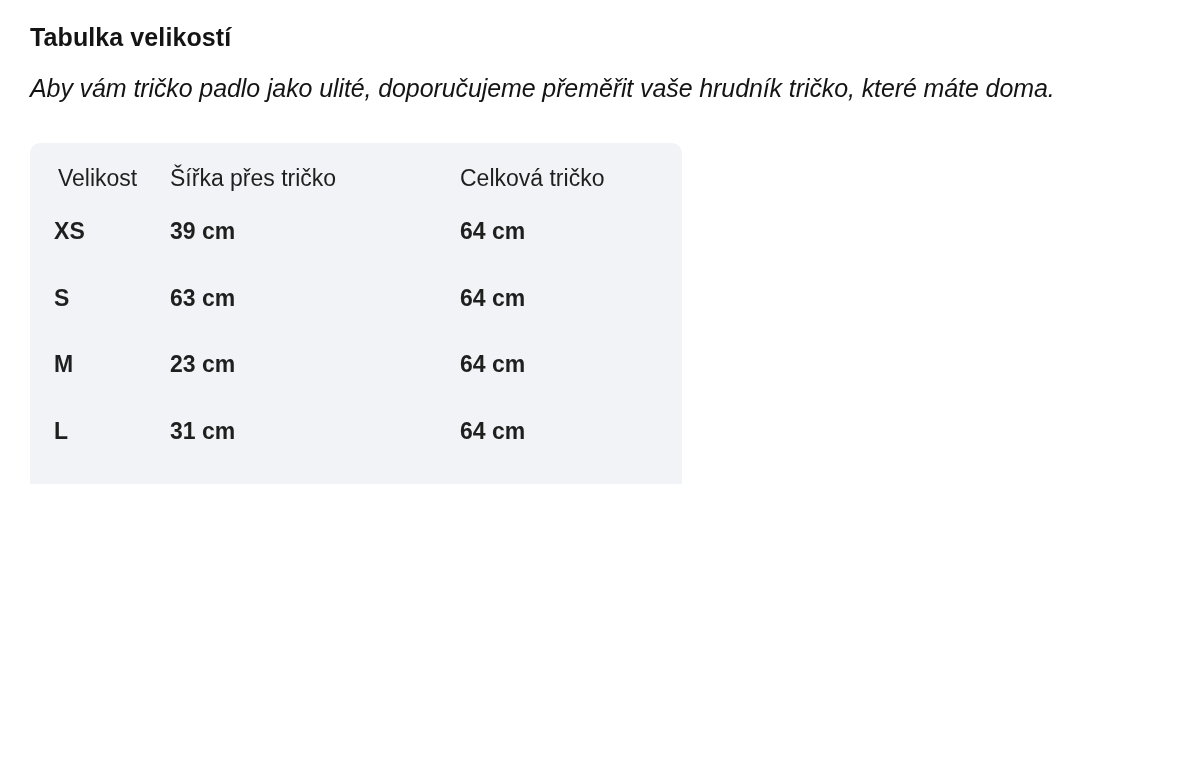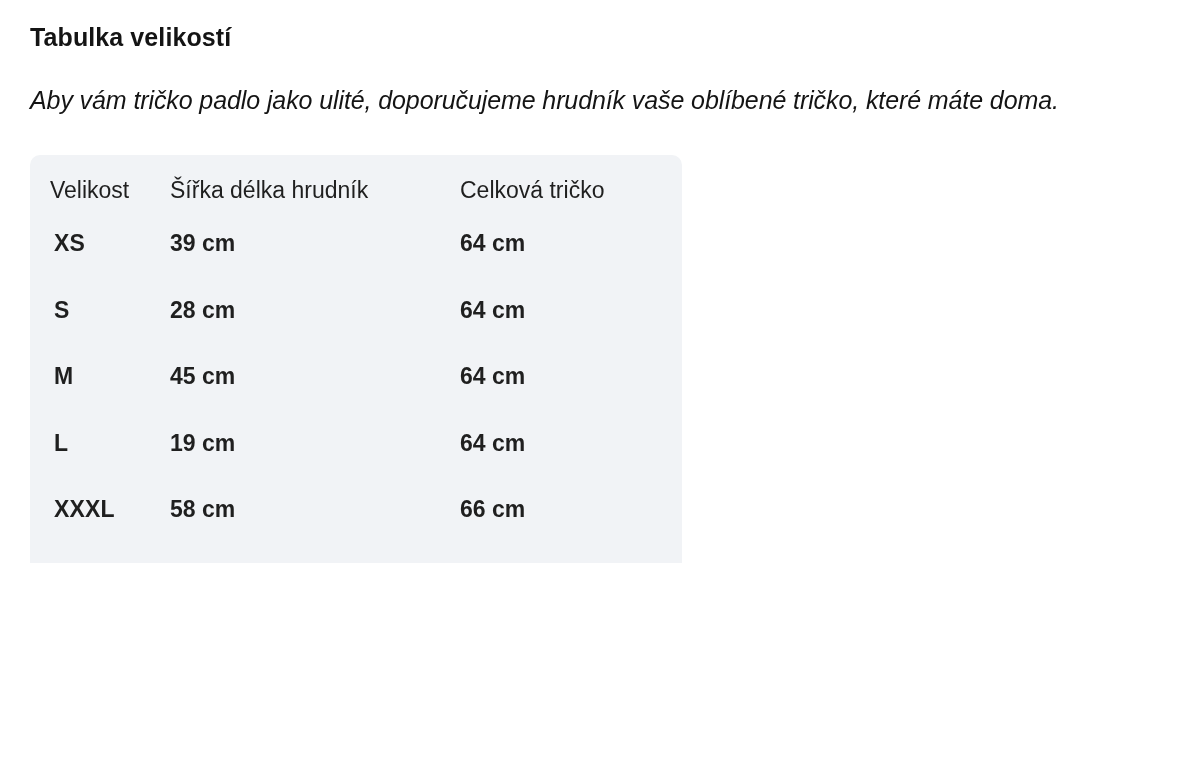--- a/index.html
+++ b/index.html
@@ -19,21 +19,21 @@
     width: 1200px;
     height: 782px;
     box-sizing: border-box;
     padding: 22px 30px 0 30px;
   }
   .title {
     font-size: 25px;
     font-weight: bold;
     letter-spacing: 0.1px;
     color: #141414;
-    margin: 0 0 28px 0;
+    margin: 0 0 16px 0;
     line-height: 1.2;
   }
   .intro {
     font-size: 25px;
     font-style: italic;
     font-weight: 400;
     color: #141414;
     line-height: 1.62;
     margin: 0 0 34px 0;
     max-width: 1180px;
@@ -55,21 +55,21 @@
   table.size-table col.c1 { width: 290px; }
   table.size-table col.c2 { width: 222px; }
   table.size-table th {
     text-align: left;
     font-size: 23px;
     font-weight: 400;
     color: #1f1f1f;
     padding: 0 0 26px 0;
     line-height: 1.2;
   }
-  table.size-table th.c0 { padding-left: 20px; }
+  table.size-table th.c0 { padding-left: 28px; }
   table.size-table td {
     font-size: 23px;
     font-weight: 700;
     color: #1f1f1f;
     padding: 0 0 39px 0;
     line-height: 1.2;
     vertical-align: top;
   }
   table.size-table td.size-cell {
     font-weight: bold;
@@ -77,59 +77,54 @@
     letter-spacing: 0.2px;
   }
 </style>
 </head>
 <body>
 
 <div class="page">
 
   <h1 class="title">Tabulka velikostí</h1>
 
-  <p class="intro">Aby vám tričko padlo jako ulité, doporučujeme hrudník vaše oblíbené tričko, které máte doma.</p>
+  <p class="intro">Aby vám tričko padlo jako ulité, doporučujeme přeměřit vaše hrudník tričko, které máte doma.</p>
 
   <div class="size-table-wrap">
     <table class="size-table">
       <colgroup>
         <col class="c0">
           <col class="c1">
           <col class="c2">
       </colgroup>
       <thead>
         <tr>
           <th class="c0">Velikost</th>
-          <th class="c1">Šířka délka hrudník</th>
+          <th class="c1">Šířka přes tričko</th>
           <th class="c2">Celková tričko</th>
         </tr>
       </thead>
       <tbody>
         <tr>
           <td class="size-cell">XS</td>
           <td>39 cm</td>
           <td>64 cm</td>
         </tr>
         <tr>
           <td class="size-cell">S</td>
-          <td>28 cm</td>
+          <td>63 cm</td>
           <td>64 cm</td>
         </tr>
         <tr>
           <td class="size-cell">M</td>
-          <td>45 cm</td>
+          <td>23 cm</td>
           <td>64 cm</td>
         </tr>
         <tr>
           <td class="size-cell">L</td>
-          <td>19 cm</td>
+          <td>31 cm</td>
           <td>64 cm</td>
-        </tr>
-        <tr>
-          <td class="size-cell">XXXL</td>
-          <td>58 cm</td>
-          <td>66 cm</td>
         </tr>
       </tbody>
     </table>
   </div>
 
 </div>
 
 </body></html>

